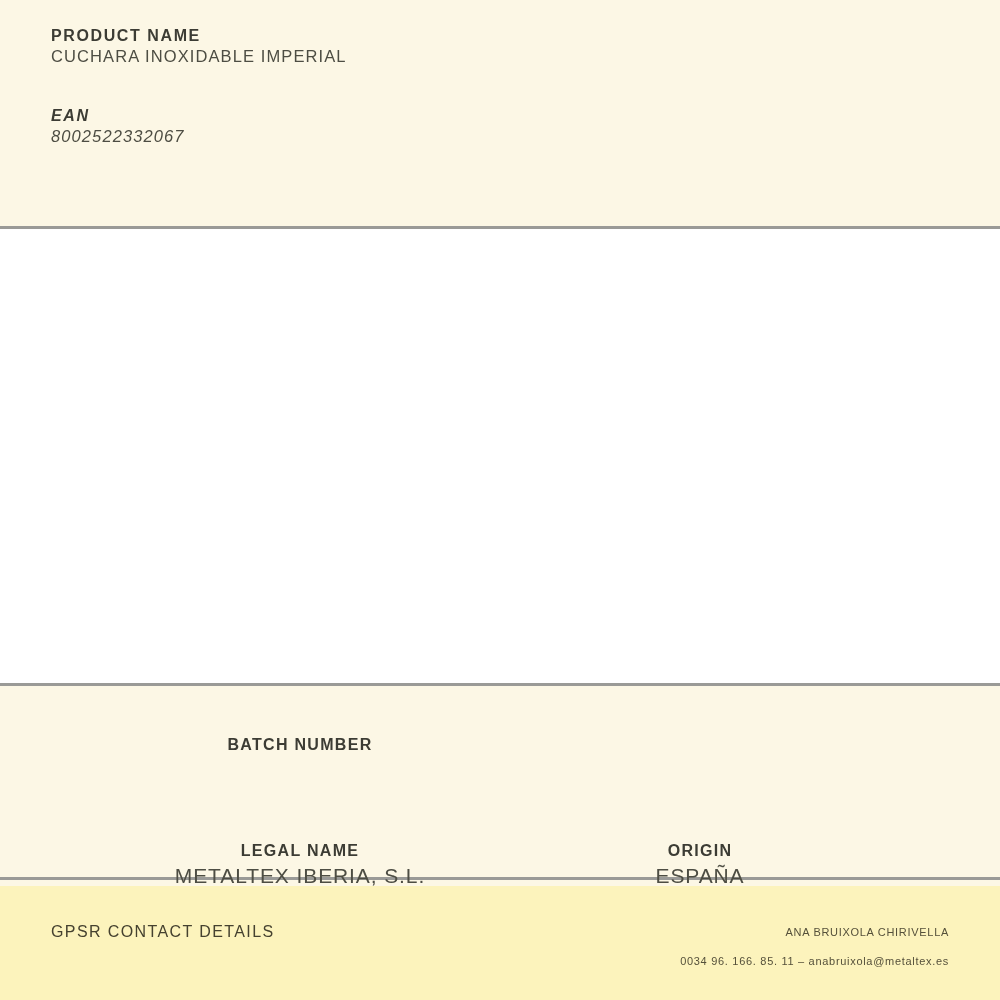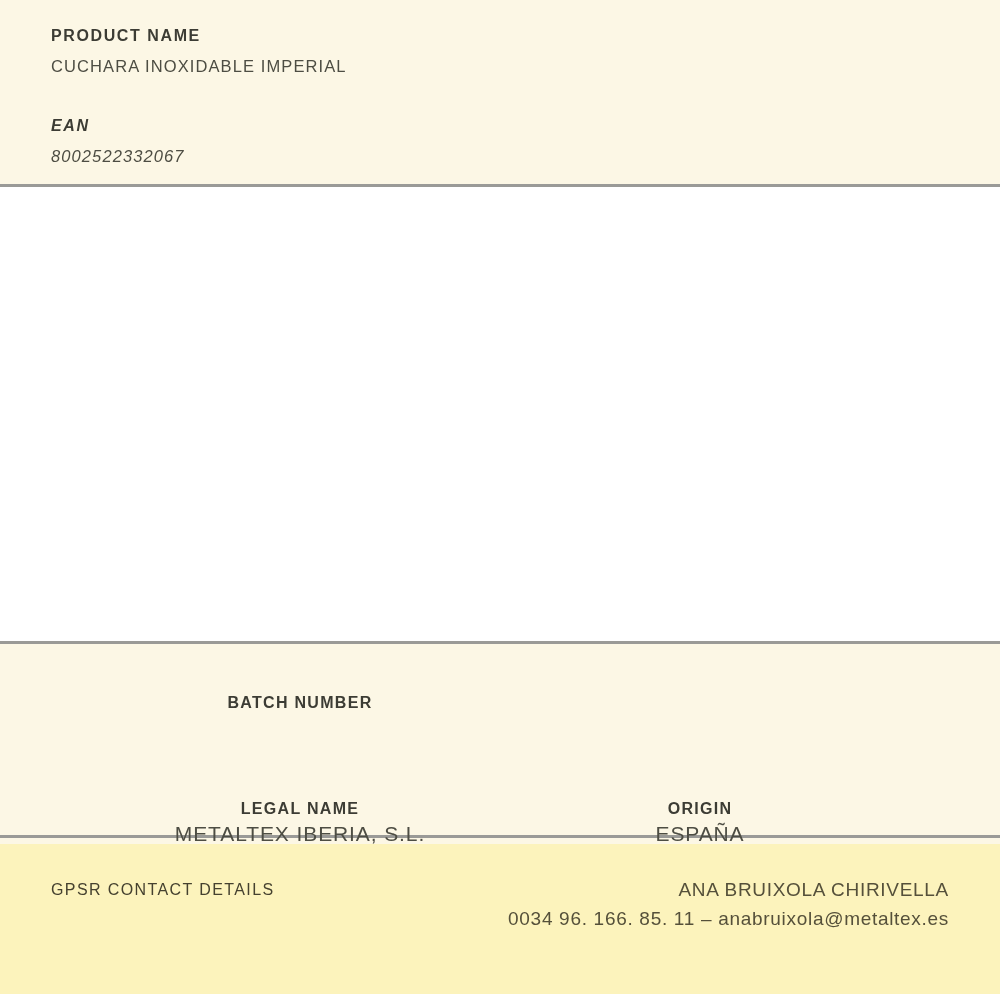--- a/index.html
+++ b/index.html
@@ -10,38 +10,37 @@
     width: 1000px;
     height: 1000px;
     background: #ffffff;
     font-family: "Liberation Sans", "DejaVu Sans", sans-serif;
     overflow: hidden;
   }
 
   
   .section-top {
     box-sizing: border-box;
-    height: 187px;
+    height: 229px;
     background: #FCF7E5;
     border-bottom: 3px solid #9A9A97;
     padding: 26px 51px 0 51px;
   }
   .field-label {
     font-size: 16px;
     font-weight: bold;
     letter-spacing: 1.6px;
     color: #3C3C34;
     line-height: 20px;
   }
   .field-value {
     font-size: 16.5px;
     letter-spacing: 1.1px;
     color: #4D4D43;
     line-height: 20px;
-    margin-top: 10px;
   }
   .ean-block {
     margin-top: 40px;
     font-style: italic;
   }
 
   
   .section-image {
     box-sizing: border-box;
     height: 457px;
@@ -109,21 +108,21 @@
     color: #45412F;
     line-height: 20px;
     white-space: nowrap;
   }
   .footer-contact {
     text-align: right;
     flex: 1;
     margin-top: -4px;
   }
   .footer-line {
-    font-size: 19px;
+    font-size: 11px;
     letter-spacing: 0.7px;
     color: #55503A;
     line-height: 28.5px;
     white-space: pre-wrap;
   }
 </style>
 </head>
 <body>
 
 <div class="section-top">

